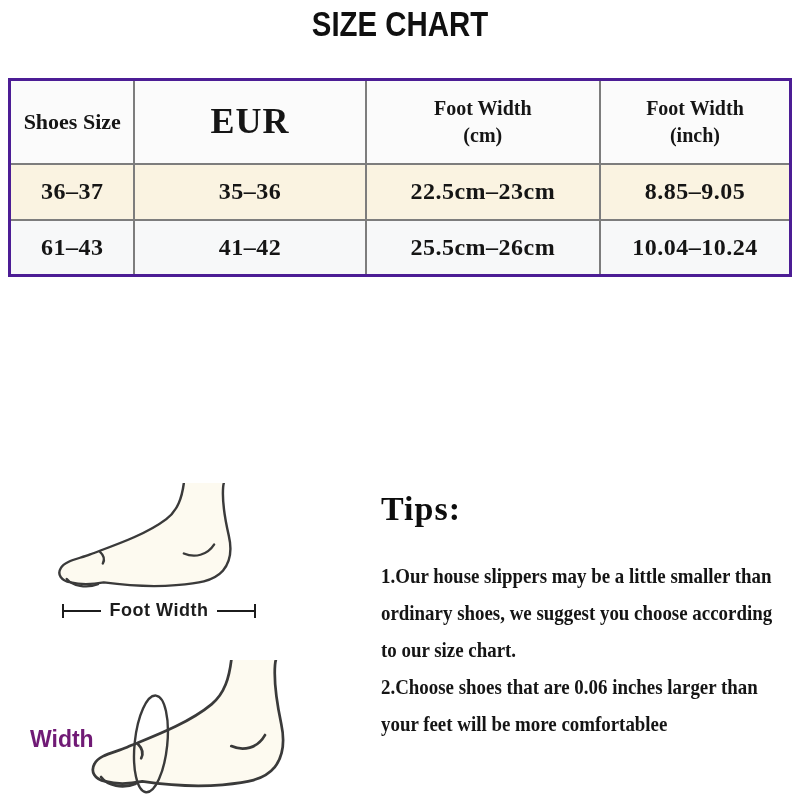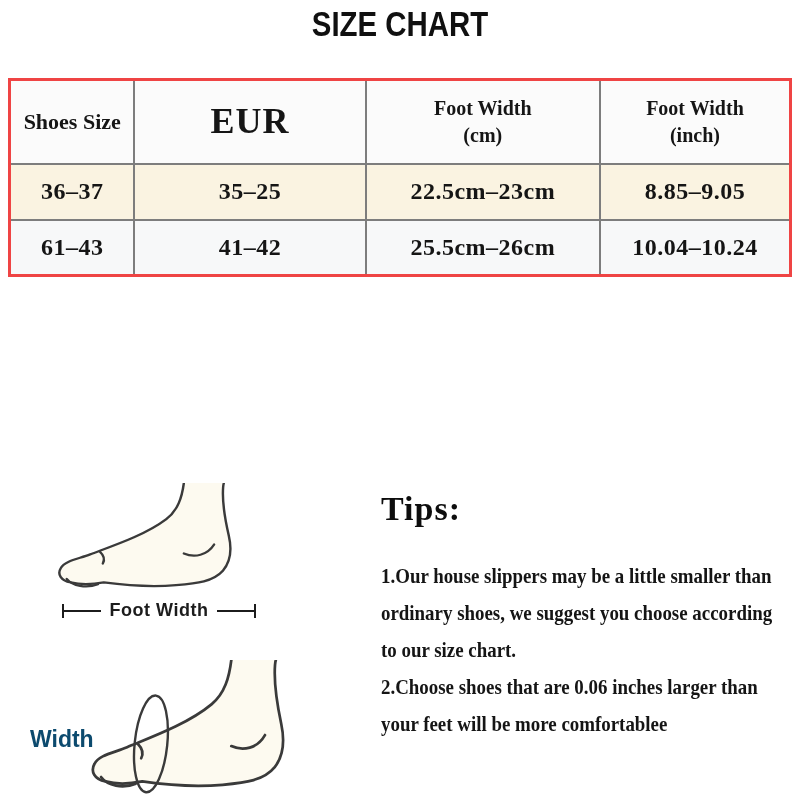--- a/index.html
+++ b/index.html
@@ -6,21 +6,21 @@
   .page{position:relative;width:800px;height:800px;background:#ffffff;overflow:hidden;
         font-family:"Liberation Serif",serif;color:#111111;}
 
   
   .title{position:absolute;top:4px;left:0;width:100%;text-align:center;margin:0;
          font-family:"Liberation Sans",sans-serif;font-weight:bold;font-size:35px;
          color:#101010;transform:scaleX(0.84);}
 
   
   .size-table{position:absolute;left:8px;top:78px;width:784px;border-collapse:collapse;
-              table-layout:fixed;border:3px solid #ef4444;}
+              table-layout:fixed;border:3px solid #4c1d95;}
   .size-table th,.size-table td{border:2px solid #7d7d7d;text-align:center;vertical-align:middle;
               font-weight:bold;color:#151515;padding:0;}
   .size-table thead tr{height:84px;background:#fbfbfb;}
   .size-table tbody tr{height:56px;}
   .size-table tbody tr:nth-child(odd){background:#faf3e1;}
   .size-table tbody tr:nth-child(even){background:#f7f8f9;}
   .size-table th{font-size:20px;line-height:27px;white-space:pre-line;}
   .th-shoes{font-size:22px !important;}
   .th-eur{font-size:36px !important;letter-spacing:1px;}
   .size-table td{font-size:24px;letter-spacing:0.5px;}
@@ -30,21 +30,21 @@
   #foot-side{left:55px;top:483px;width:205px;height:113px;}
   #foot-girth{left:88px;top:660px;width:228px;height:138px;}
 
   .measure{position:absolute;left:62px;top:600px;width:194px;display:flex;align-items:center;
            font-family:"Liberation Sans",sans-serif;font-weight:bold;font-size:18px;color:#1c1c1c;}
   .measure .tick{width:2px;height:14px;background:#1c1c1c;}
   .measure .seg{flex:1;height:2px;background:#1c1c1c;}
   .measure .measure-label{padding:0 9px;white-space:nowrap;letter-spacing:0.5px;}
 
   .width-label{position:absolute;left:30px;top:726px;font-family:"Liberation Sans",sans-serif;
-               font-weight:bold;font-size:23px;color:#0c4a6e;}
+               font-weight:bold;font-size:23px;color:#701a75;}
 
   
   .tips{position:absolute;left:345px;top:490px;width:455px;margin-left:36px;}
   .tips-heading{margin:0 0 30px 0;font-size:34px;font-weight:bold;letter-spacing:1px;color:#0d0d0d;}
   .tips-item{margin:0;font-size:21px;font-weight:bold;line-height:37px;white-space:pre;
              transform:scaleX(0.9);transform-origin:left top;color:#151515;}
 </style>
 </head>
 <body>
 
@@ -65,21 +65,21 @@
         <th class="th-eur">EUR</th>
         <th>Foot Width
 (cm)</th>
         <th>Foot Width
 (inch)</th>
       </tr>
     </thead>
     <tbody>
       <tr>
         <td>36–37</td>
-        <td>35–25</td>
+        <td>35–36</td>
         <td>22.5cm–23cm</td>
         <td>8.85–9.05</td>
       </tr>
       <tr>
         <td>61–43</td>
         <td>41–42</td>
         <td>25.5cm–26cm</td>
         <td>10.04–10.24</td>
       </tr>
     </tbody>

